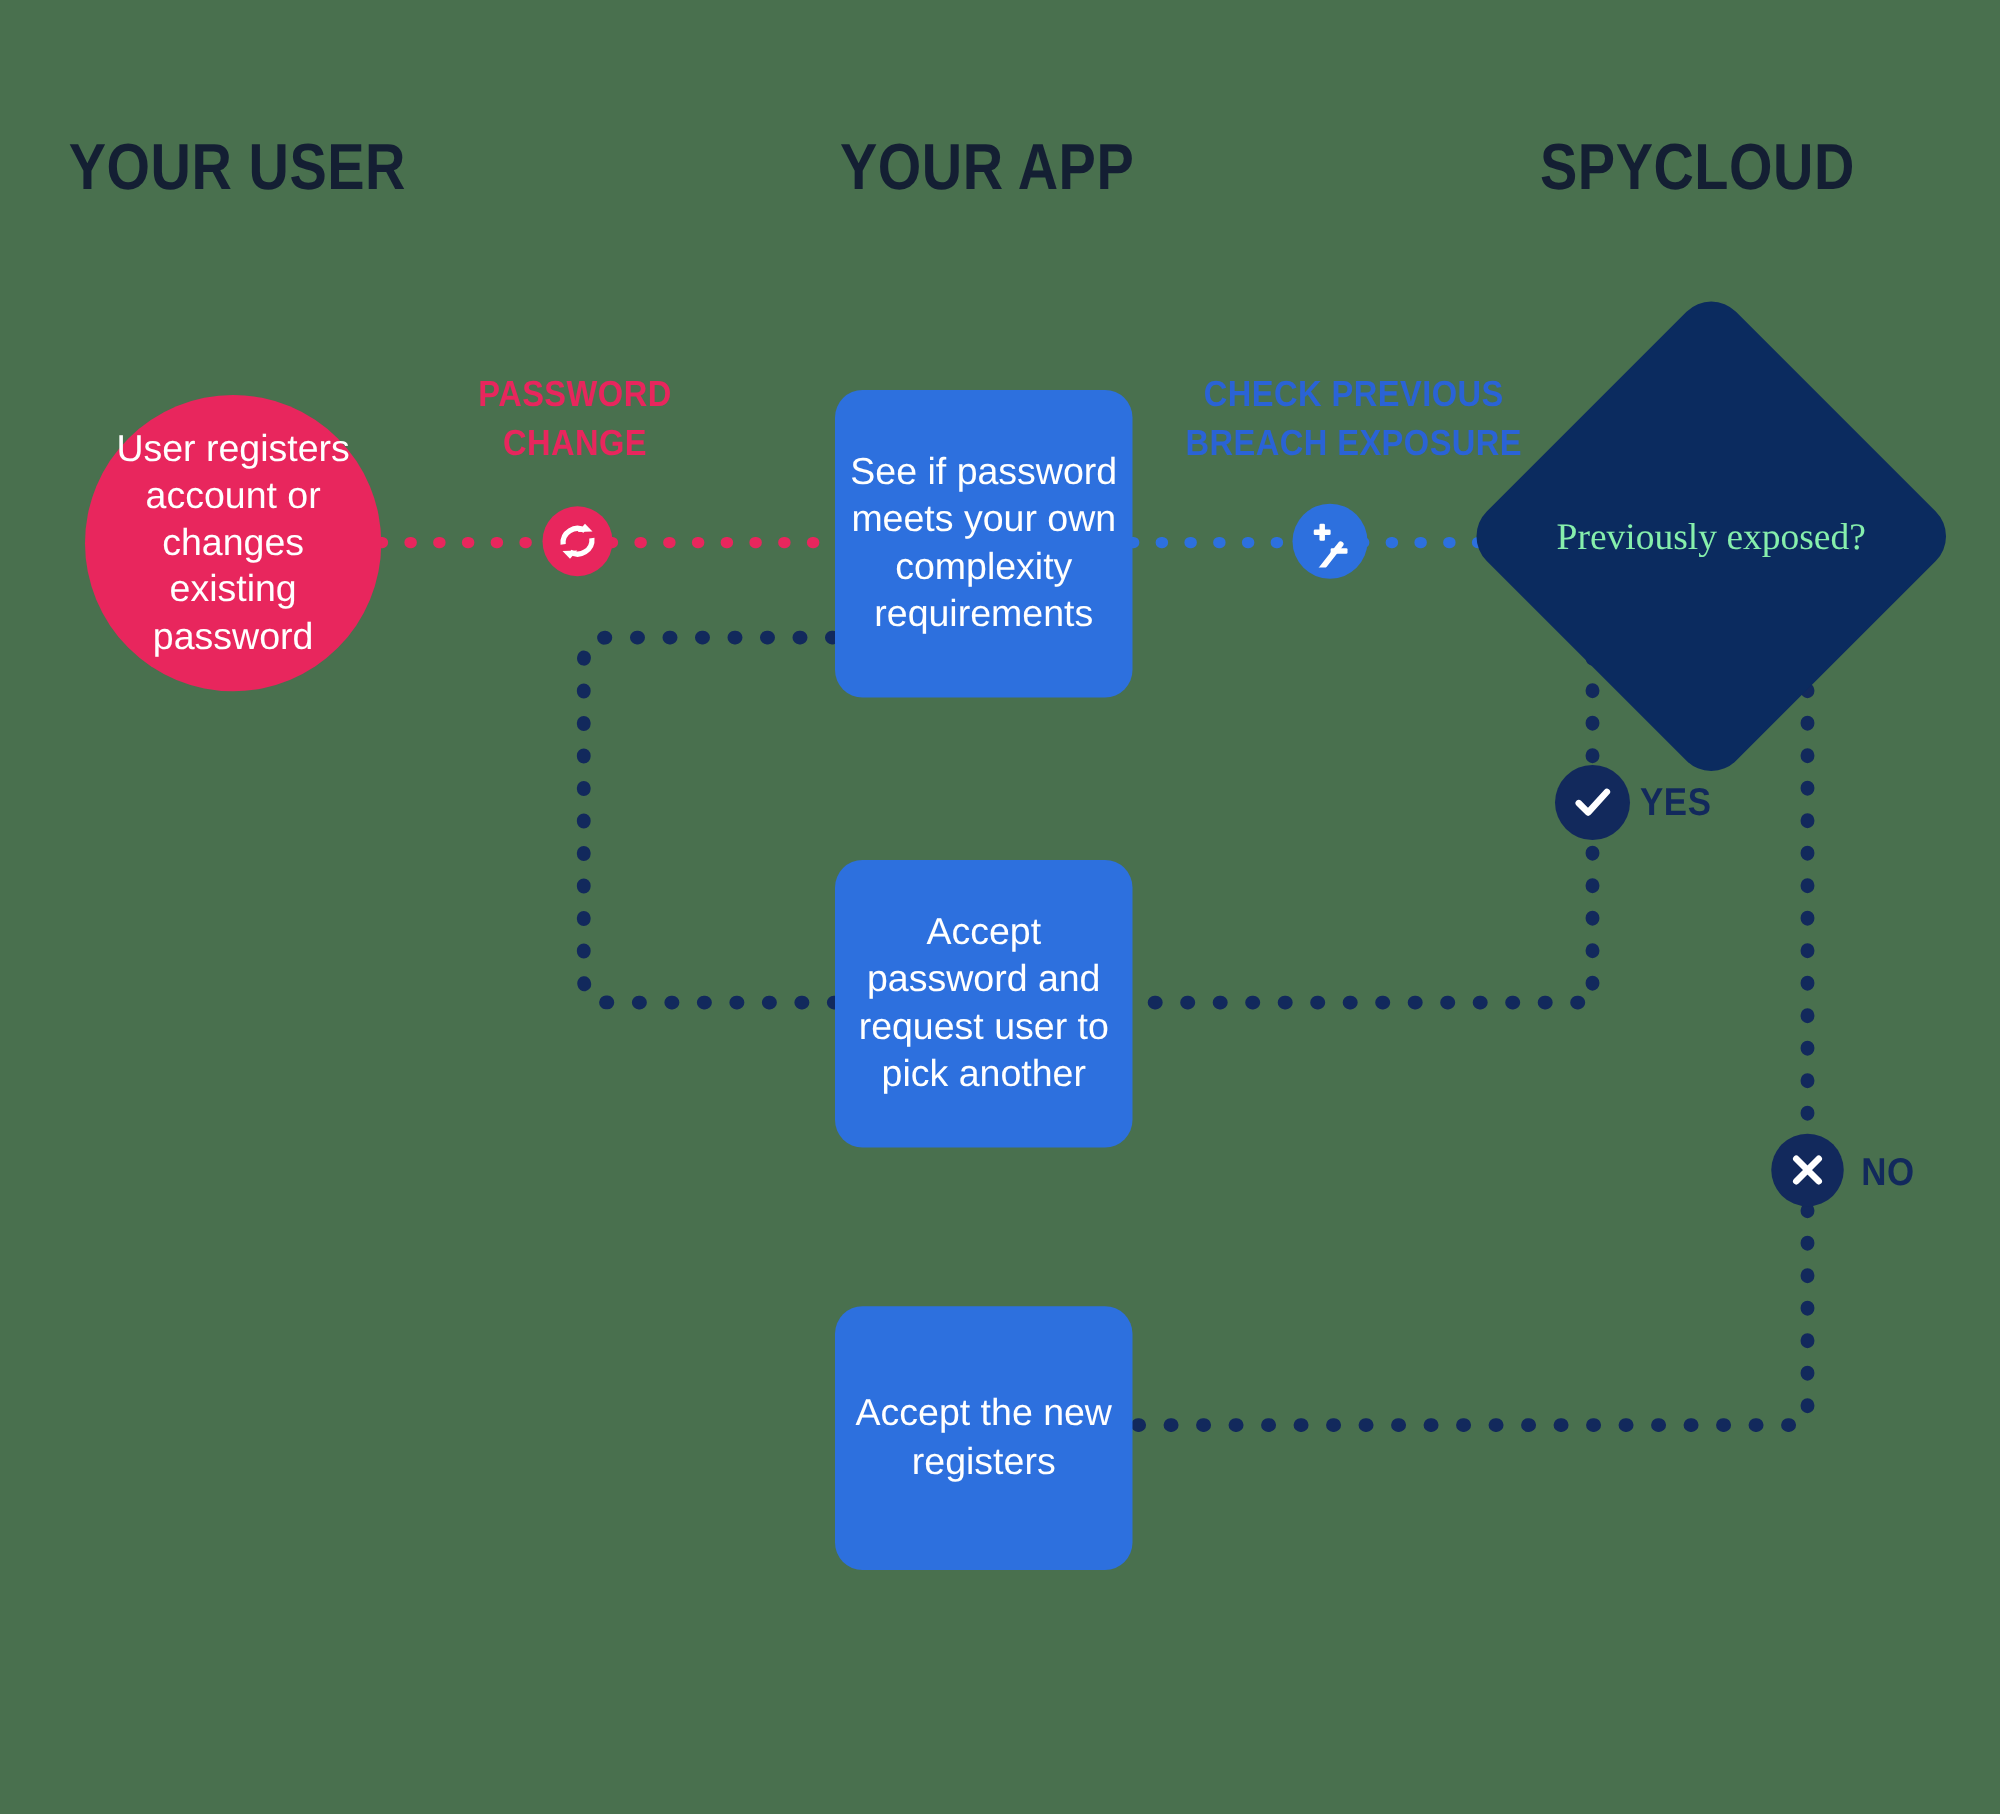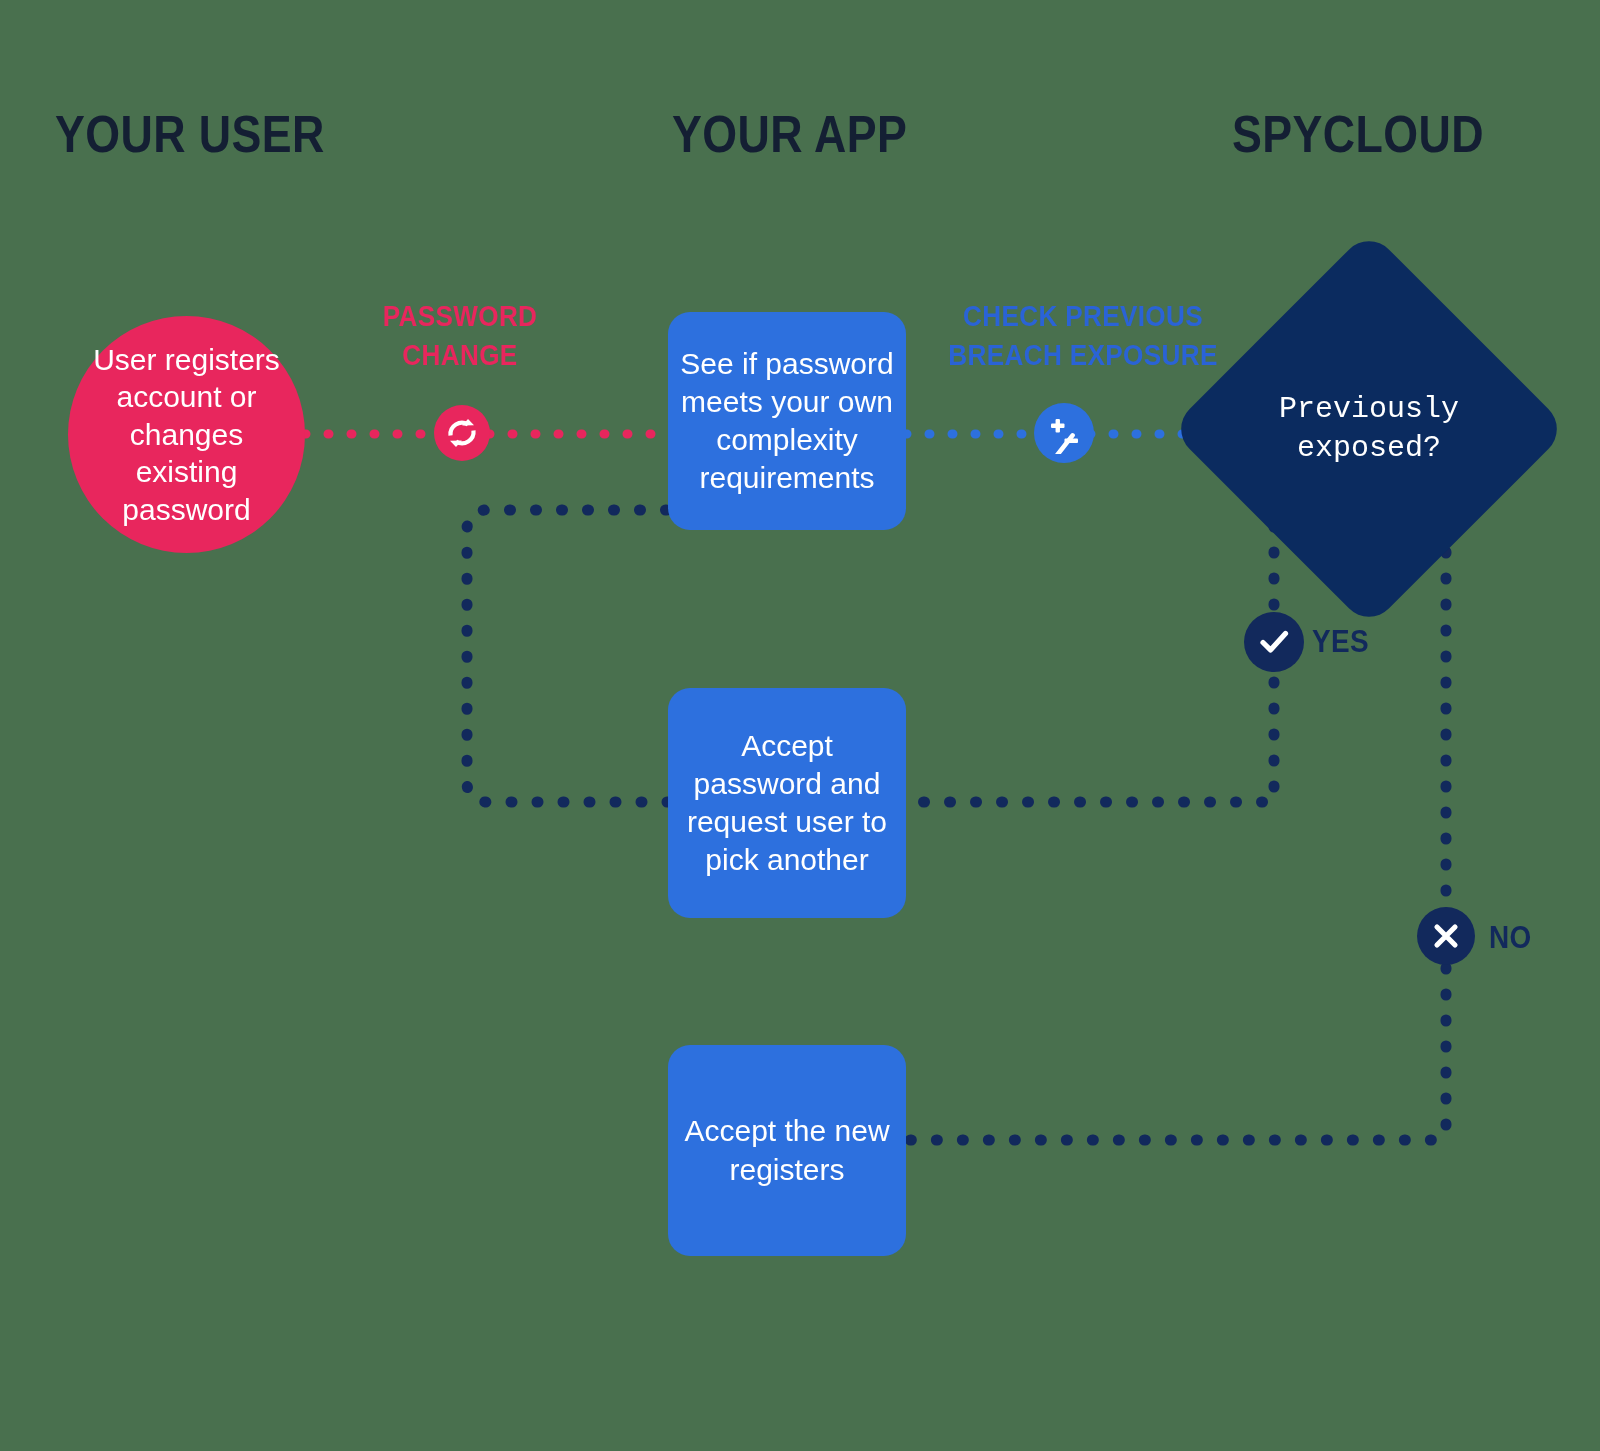--- a/index.html
+++ b/index.html
@@ -65,21 +65,21 @@
     padding: 0 10px;
   }
 
   .proc-box {
     background: #2d70de;
     border-radius: 22px;
     font-size: 30px;
     line-height: 1.27;
     padding: 0 12px;
   }
-  #node-complexity { left: 668px; top: 312px;  width: 238px; height: 218px; }
+  #node-complexity { left: 668px; top: 312px;  width: 238px; height: 246px; }
   #node-reject     { left: 668px; top: 688px;  width: 238px; height: 230px; }
   #node-accept     { left: 668px; top: 1045px; width: 238px; height: 211px; }
 
   
   #node-decision {
     left: 1228px;
     top: 288px;
     width: 282px;
     height: 282px;
   }
@@ -88,25 +88,25 @@
     left: 0; top: 0;
     width: 282px;
     height: 282px;
     background: #0b2b5f;
     border-radius: 28px;
     transform: rotate(45deg);
   }
   #node-decision .diamond-label {
     position: relative;
     z-index: 2;
-    color: #ffffff;
-    font-family: Liberation Mono, monospace;
+    color: #86efac;
+    font-family: Liberation Serif, serif;
     font-size: 30px;
     line-height: 1.3;
-    text-align: center;
+    text-align: left;
   }
 
   
   .edge-label {
     position: absolute;
     font-family: "Liberation Sans Narrow", "Liberation Sans", sans-serif;
     font-weight: 700;
     font-size: 29px;
     line-height: 1.35;
     letter-spacing: 0.4px;

